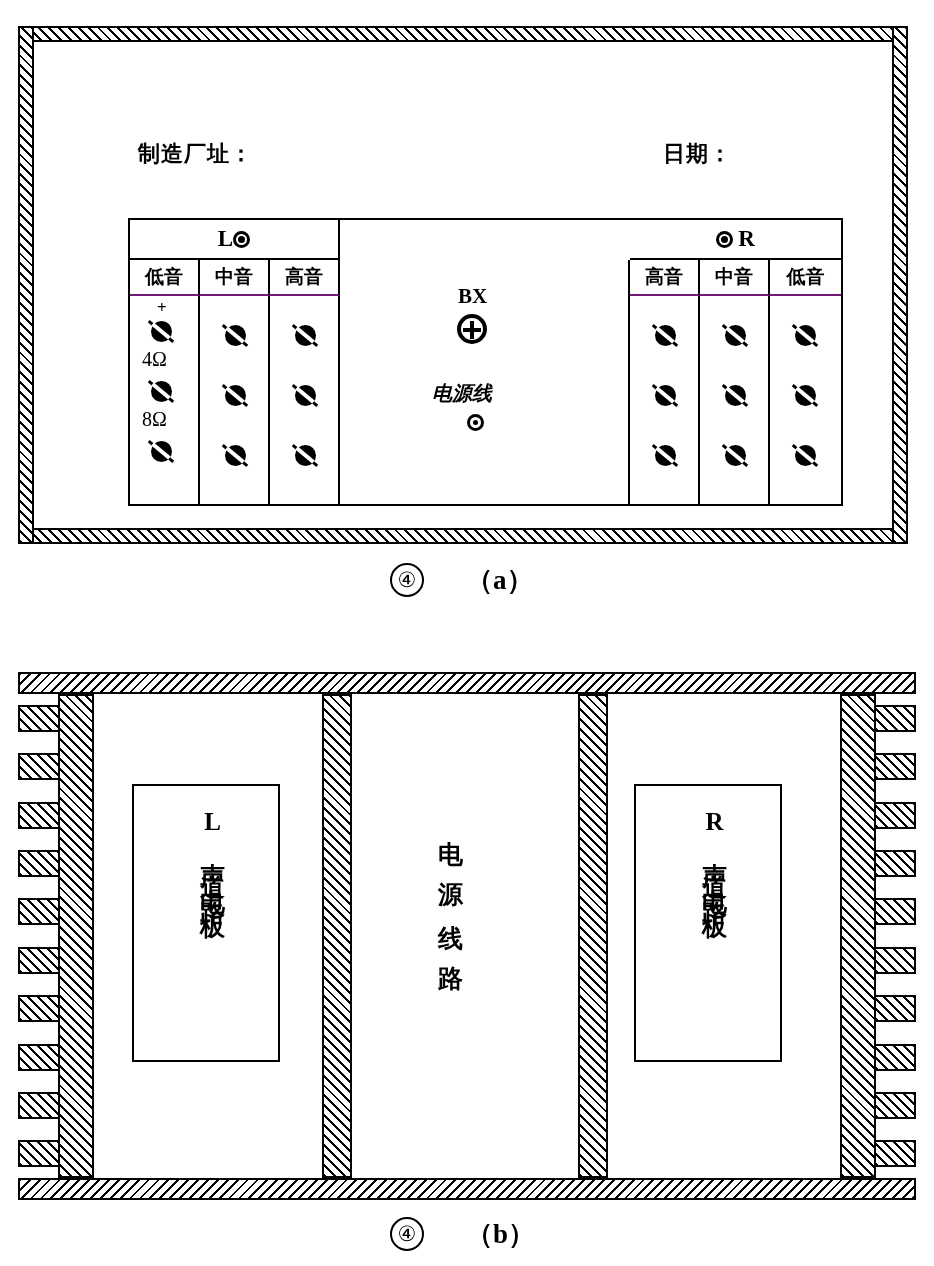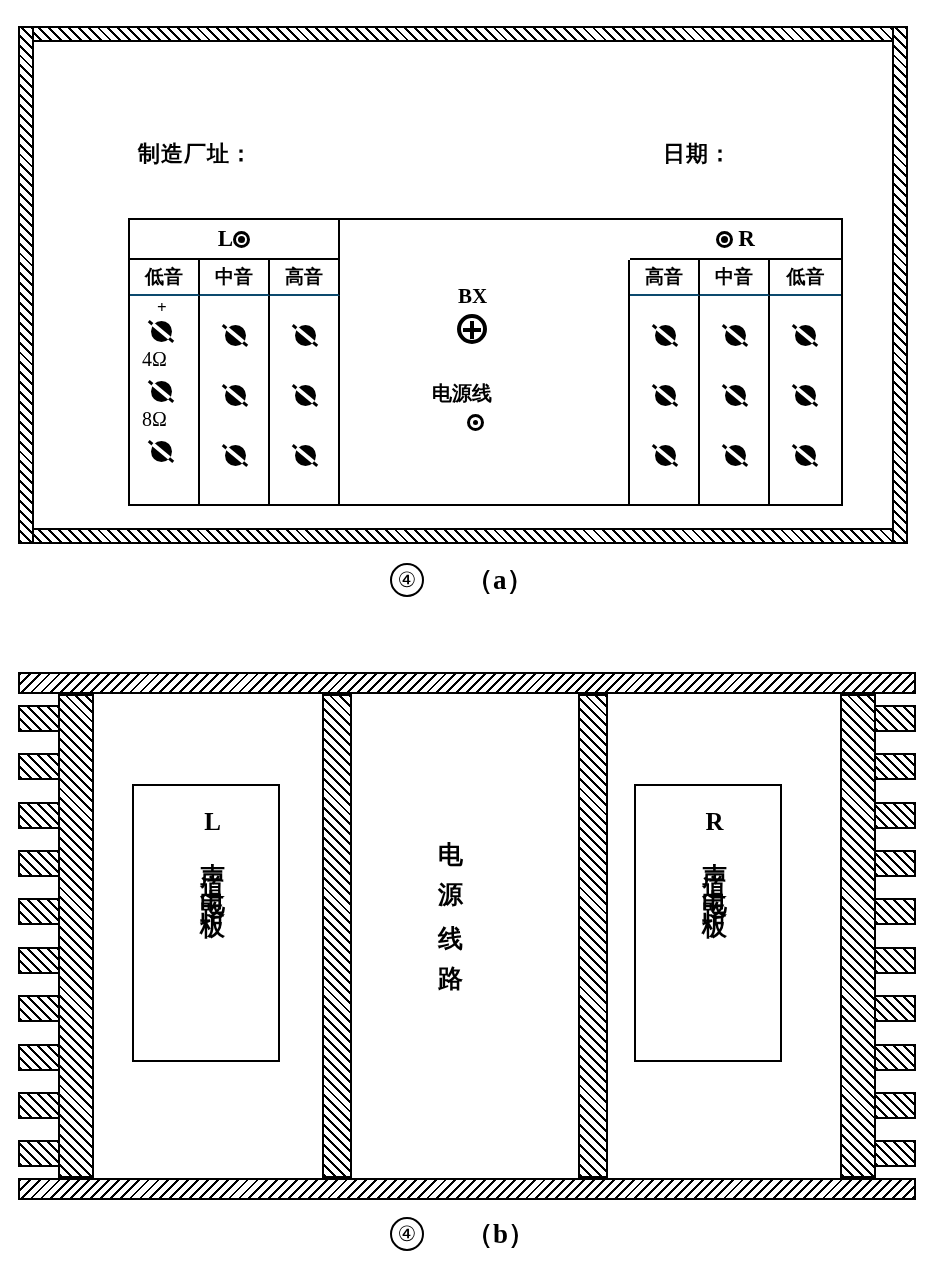--- a/index.html
+++ b/index.html
@@ -48,21 +48,21 @@
     border-bottom:2px solid #000;
     display:flex;align-items:center;justify-content:center;
     font-size:20px;
   }
   #head-L{left:0;width:210px;border-right:2px solid #000;}
   #head-P{left:210px;width:290px;border-right:2px solid #000;}
   #head-R{left:500px;width:211px;}
 
   .sub-head{
     position:absolute;top:40px;height:36px;box-sizing:border-box;
-    border-bottom:2px solid #0c4a6e;border-right:2px solid #000;
+    border-bottom:2px solid #701a75;border-right:2px solid #000;
     display:flex;align-items:center;justify-content:center;
     font-size:19px;
   }
   .col-body{
     position:absolute;top:76px;height:208px;box-sizing:border-box;
     border-right:2px solid #000;
   }
   .col-body.last{border-right:none;}
 
   
@@ -236,21 +236,21 @@
           <div class="cut"></div>
         </div>
     </div>
 
     <div style="position:absolute;left:210px;top:40px;width:290px;height:244px;box-sizing:border-box;border-right:2px solid #000;">
       <div id="bx-label" style="left:118px;top:24px;">BX</div>
       <div class="fuse" style="left:117px;top:54px;">
         <div class="hbar"></div>
           <div class="vbar"></div>
       </div>
-      <div class="cordlabel cn" style="left:92px;top:120px;">电源线</div>
+      <div class="cordlabel cn" style="left:92px;top:120px;font-style:italic;">电源线</div>
       <div class="cordhole" style="left:127px;top:154px;"></div>
     </div>
 
     <div class="col-body" style="left:500px;width:70px;">
       <div class="term" style="left:20px;top:24px;">
           <div class="disc"></div>
           <div class="slash"></div>
           <div class="cut"></div>
         </div>
       <div class="term" style="left:20px;top:84px;">

